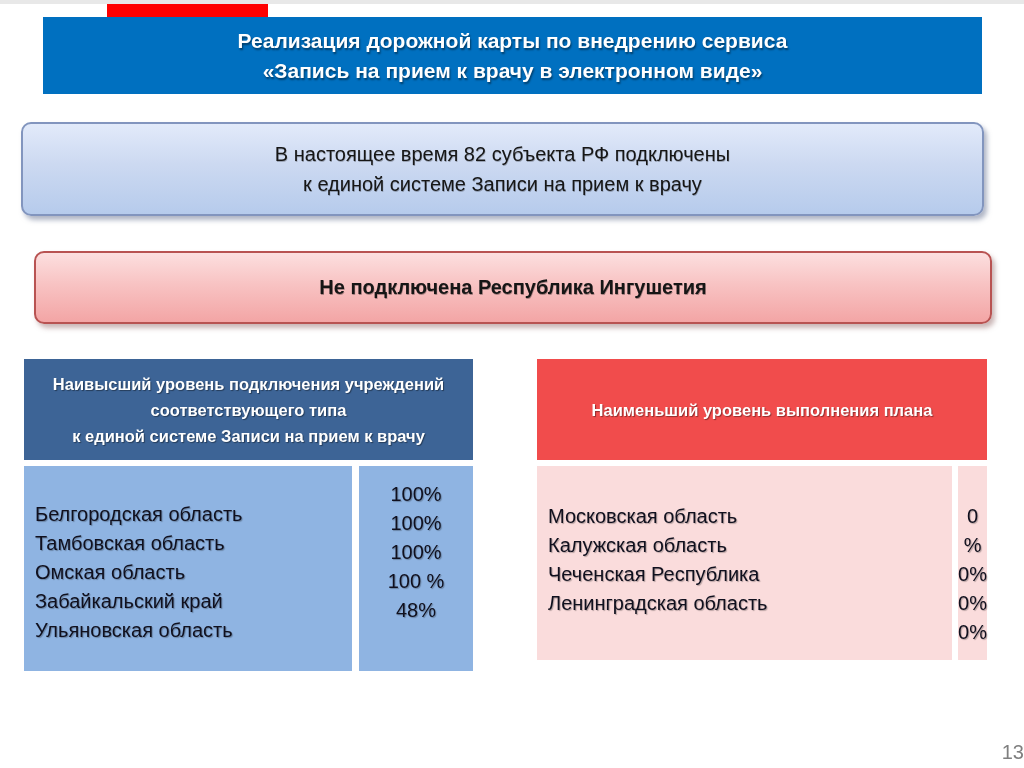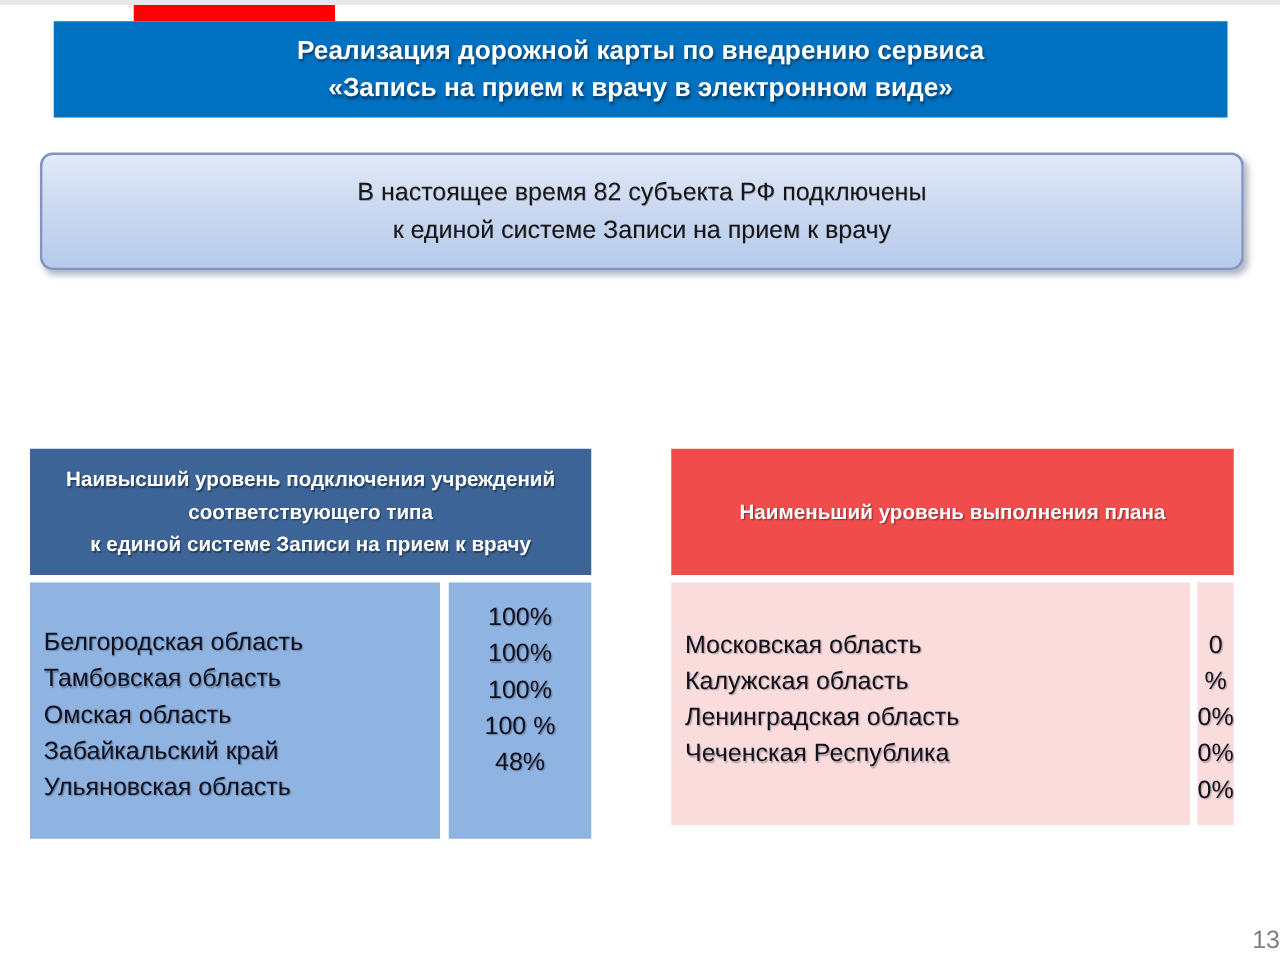--- a/index.html
+++ b/index.html
@@ -33,21 +33,21 @@
     line-height: 30px;
     text-align: center;
     display: flex;
     flex-direction: column;
     justify-content: center;
     text-shadow: 1px 2px 2px rgba(0,0,0,0.45);
   }
 
   .connected-box {
     position: absolute;
-    left: 32px; top: 118px;
+    left: 21px; top: 118px;
     width: 963px; height: 94px;
     border: 2px solid #8295BE;
     border-radius: 10px;
     background: linear-gradient(180deg, #e2eafa 0%, #ccd9f1 45%, #b6cbec 100%);
     box-shadow: 3px 4px 5px rgba(110,120,150,0.55);
     color: #161616;
     font-size: 20px;
     line-height: 30px;
     text-align: center;
     display: flex;
@@ -136,20 +136,23 @@
   <div class="title-banner">
     <div>Реализация дорожной карты по внедрению сервиса</div>
     <div>«Запись на прием к врачу в электронном виде»</div>
   </div>
 
   <div class="connected-box">
     <div>В настоящее время 82 субъекта РФ подключены</div>
     <div>к единой системе Записи на прием к врачу</div>
   </div>
 
+  <div class="not-connected-box">
+    <div>Не подключена Республика Ингушетия</div>
+  </div>
 
   <div class="tbl tbl-left">
     <div class="tbl-header">Наивысший уровень подключения учреждений
 соответствующего типа
 к единой системе Записи на прием к врачу</div>
     <div class="tbl-body">
       <div class="tbl-col col-names">
         <div class="row">Белгородская область</div>
         <div class="row">Тамбовская область</div>
         <div class="row">Омская область</div>
@@ -165,22 +168,22 @@
       </div>
     </div>
   </div>
 
   <div class="tbl tbl-right">
     <div class="tbl-header">Наименьший уровень выполнения плана</div>
     <div class="tbl-body">
       <div class="tbl-col col-names">
         <div class="row">Московская область</div>
         <div class="row">Калужская область</div>
+        <div class="row">Чеченская Республика</div>
         <div class="row">Ленинградская область</div>
-        <div class="row">Чеченская Республика</div>
       </div>
       <div class="tbl-col col-values">
         <div class="row">0 %</div>
         <div class="row">0%</div>
         <div class="row">0%</div>
         <div class="row">0%</div>
       </div>
     </div>
   </div>
 

